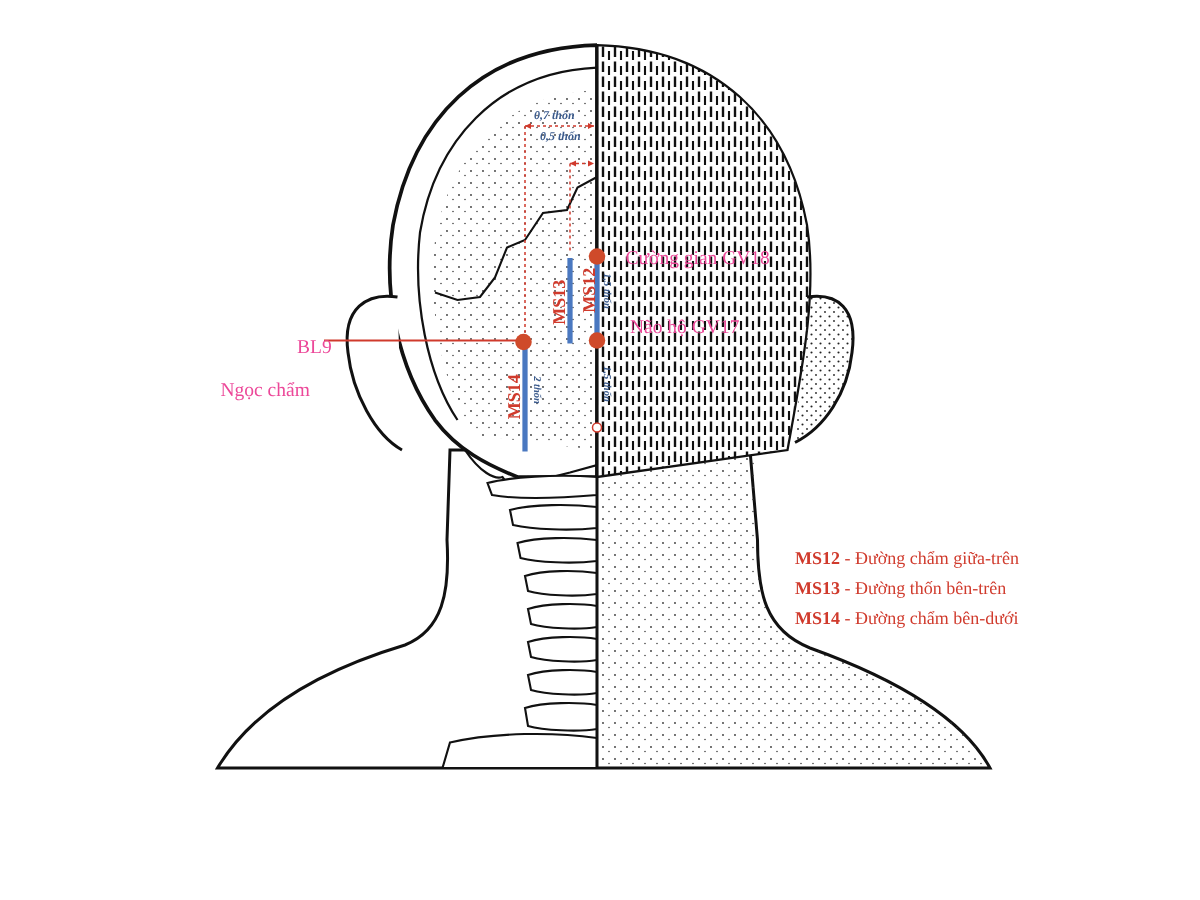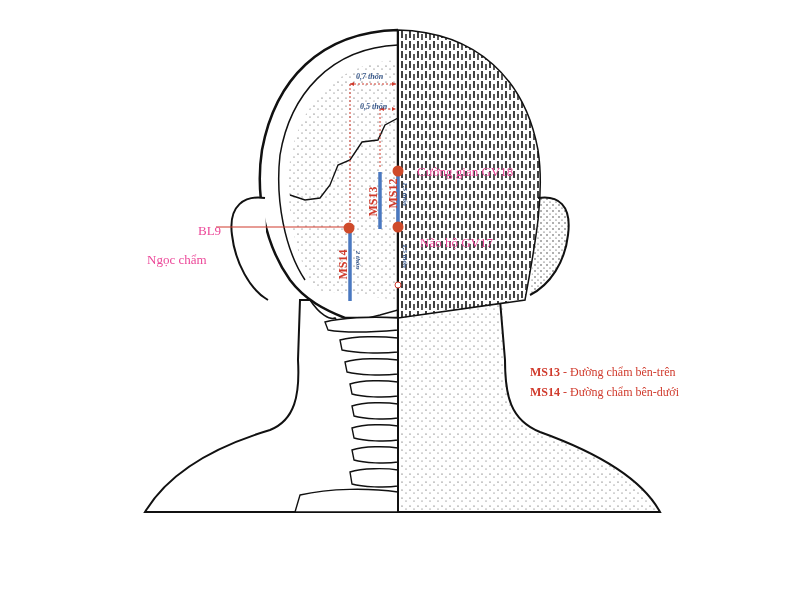--- a/index.html
+++ b/index.html
@@ -97,35 +97,38 @@
     <line x1="380" y1="172" x2="380" y2="229" stroke="#4a78c0" stroke-width="3.5"></line>
     <line x1="350" y1="229" x2="350" y2="301" stroke="#4a78c0" stroke-width="3.5"></line>
 
     <circle cx="398" cy="171" r="5.5" fill="#cf4a2a"></circle>
     <circle cx="398" cy="227" r="5.5" fill="#cf4a2a"></circle>
     <circle cx="349" cy="228" r="5.5" fill="#cf4a2a"></circle>
     <circle cx="398" cy="285" r="3" fill="#fff" stroke="#d03a2c" stroke-width="1"></circle>
   </svg>
 
   <div class="dim" style="left:356px;top:72px;">0,7 thốn</div>
-  <div class="dim" style="left:360px;top:102px;">0,5 thốn</div>
+  <div class="dim" style="left:360px;top:86px;">0,5 thốn</div>
   <div class="dim-vert" style="left:393px;top:190px;">1,5 thốn</div>
   <div class="dim-vert" style="left:393px;top:252px;">1,5 thốn</div>
   <div class="dim-vert" style="left:349px;top:256px;">2 thốn</div>
 
   <div class="ms-vert" style="left:378px;top:186px;">MS12</div>
   <div class="ms-vert" style="left:358px;top:194px;">MS13</div>
   <div class="ms-vert" style="left:328px;top:257px;">MS14</div>
 
   <div class="lbl pt-label" style="left:417px;top:164px;">Cường gian GV18</div>
-  <div class="lbl pt-label" style="left:420px;top:235px;">Não hộ GV17</div>
+  <div class="lbl pt-label" style="left:420px;top:210px;">Não hộ GV17</div>
   <div class="lbl pt-label" style="left:147px;top:205px;margin-top:47px;">Ngọc chẩm</div>
   <div class="lbl pt-label" style="left:170px;top:223px;margin-left:28px;">BL9</div>
 
   <div class="legend">
     <div>
-      <span class="code">MS13</span><span> - </span><span>Đường chẩm bên-trên</span>
+      <span class="code">MS12</span><span> - </span><span>Đường chẩm giữa-trên</span>
+    </div>
+    <div>
+      <span class="code">MS13</span><span> - </span><span>Đường thốn bên-trên</span>
     </div>
     <div>
       <span class="code">MS14</span><span> - </span><span>Đường chẩm bên-dưới</span>
     </div>
   </div>
 </div>
 
 </body></html>

